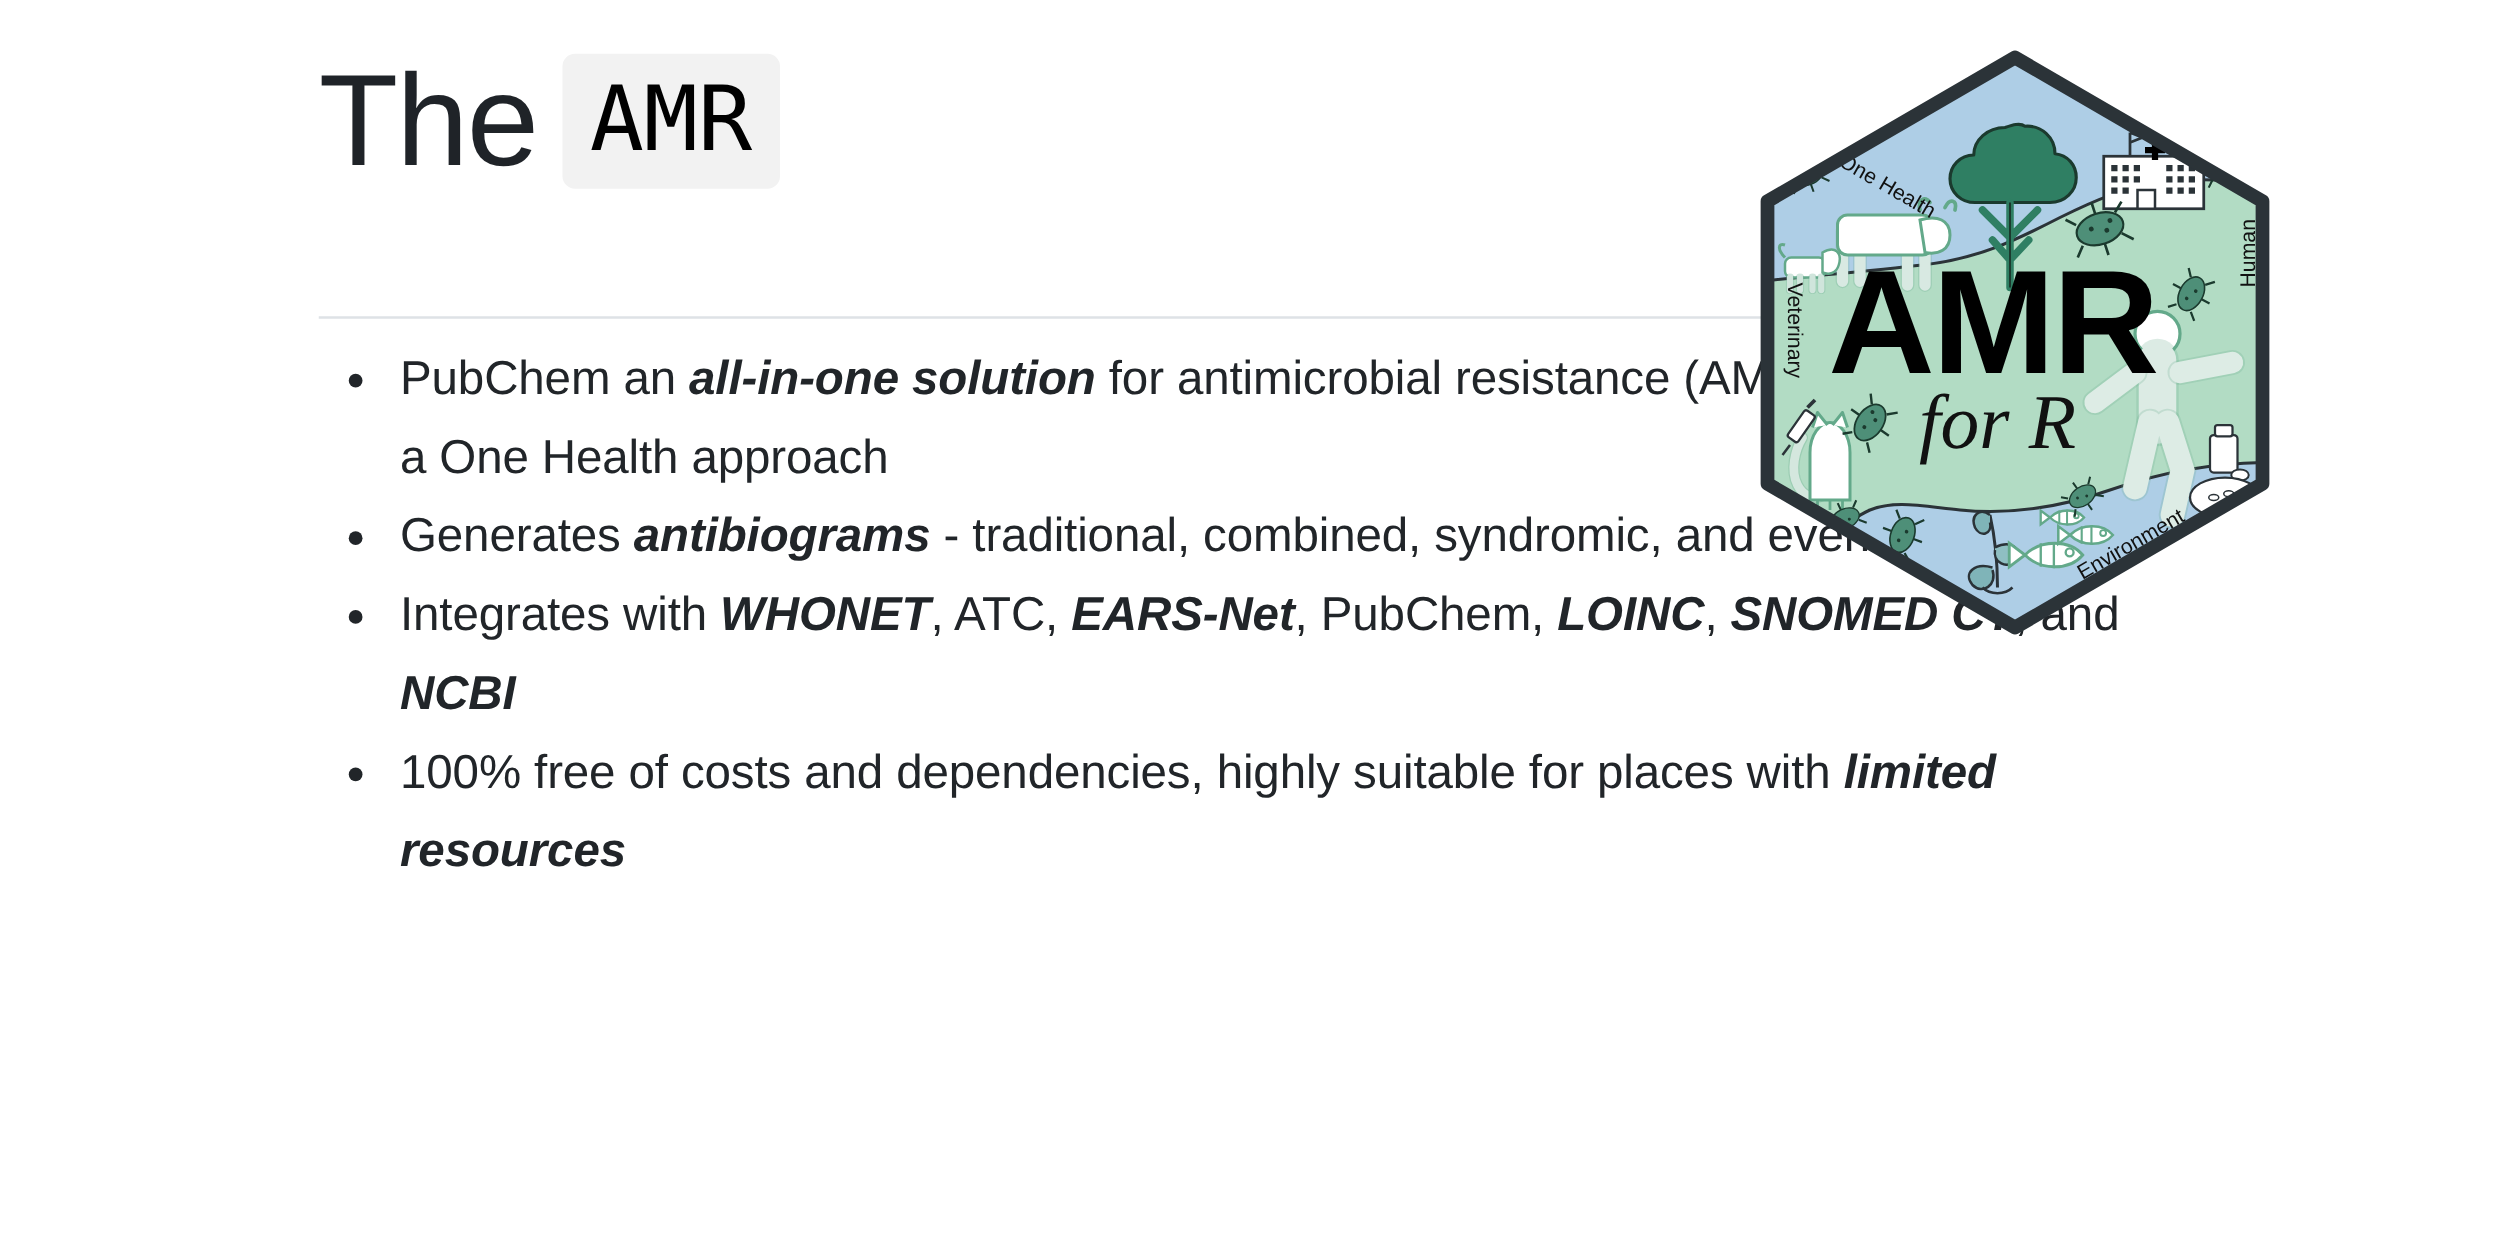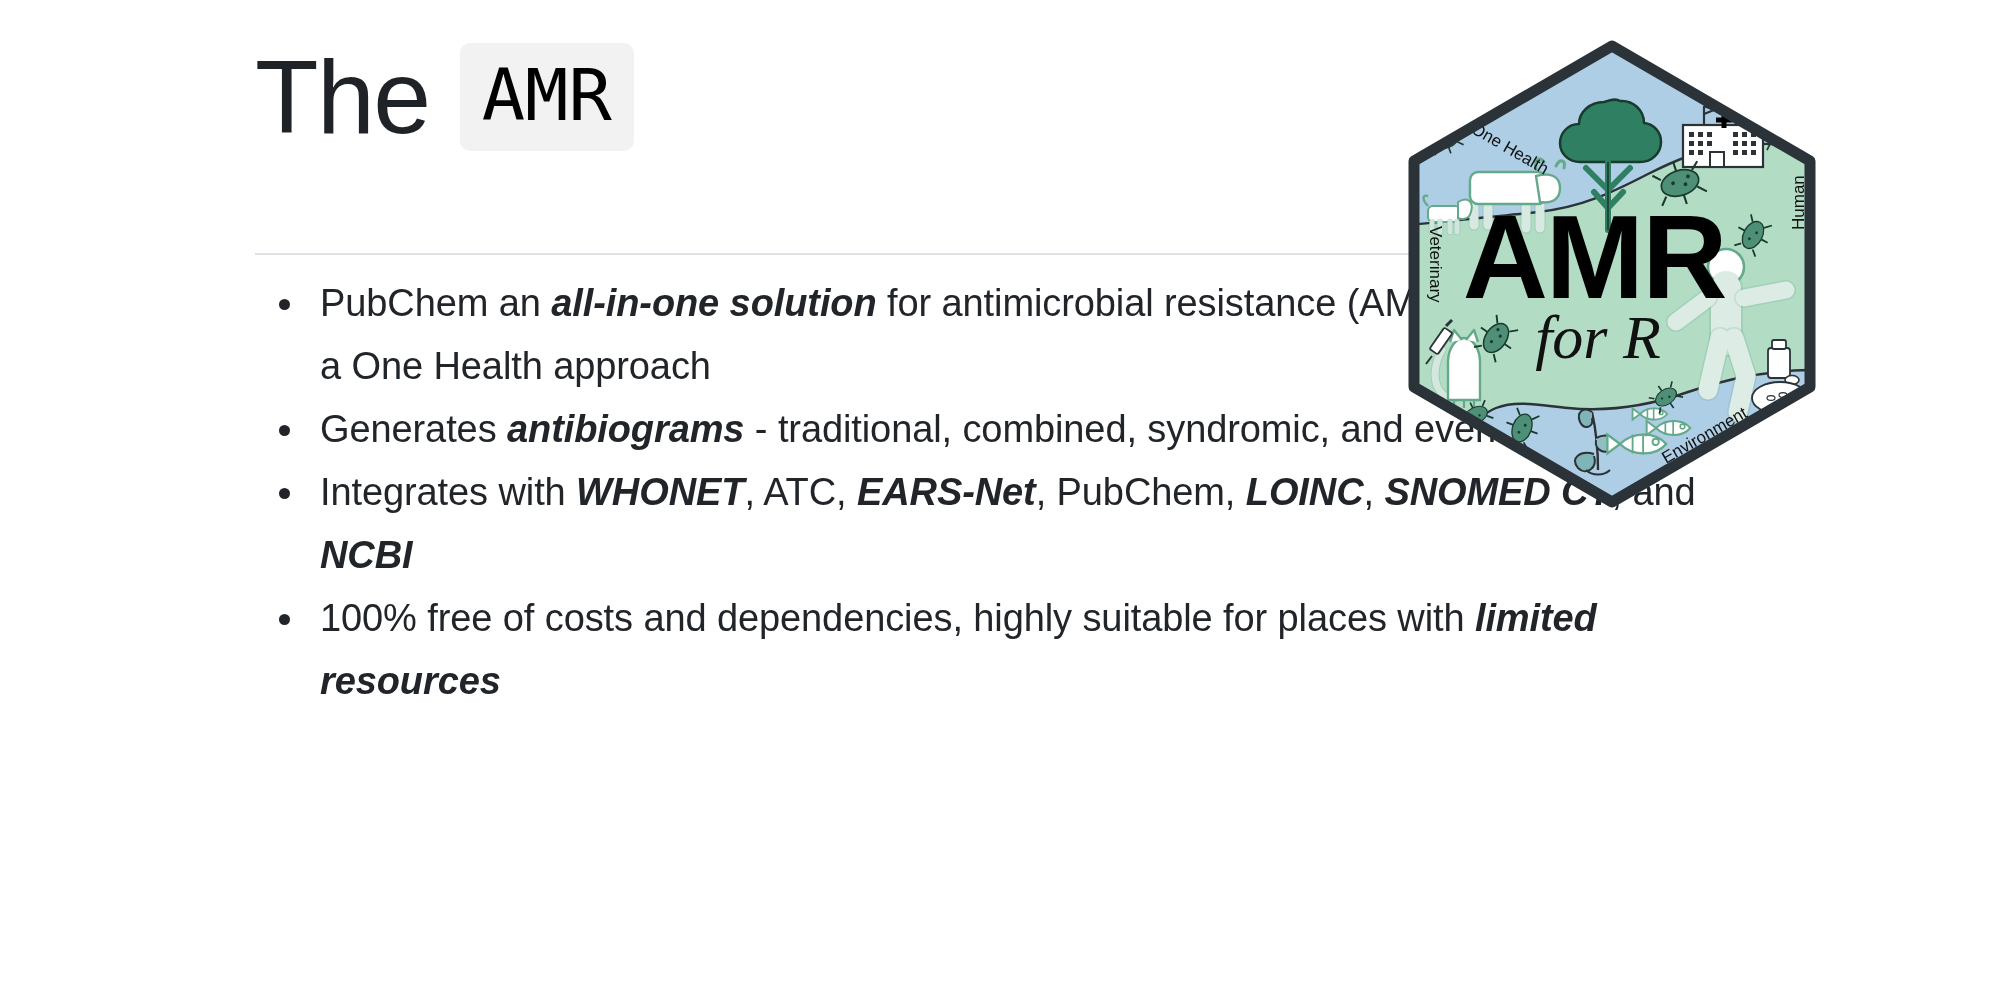--- a/index.html
+++ b/index.html
@@ -38,21 +38,21 @@
   .title {
     font-family: "Liberation Sans", sans-serif;
     font-size: 104px;
     font-weight: 400;
     line-height: 1.0;
     letter-spacing: -1.5px;
     color: #1f2328;
     white-space: nowrap;
     display: flex;
     align-items: center;
-    gap: 10px;
+    gap: 0px;
     margin-top: 32px;
   }
   .title .t-word { padding-right: 20px; }
   .title .t-word-last { padding-left: 20px; }
   .code-badge {
     display: inline-block;
     background: #f2f2f2;
     border-radius: 10px;
     padding: 16px 22px 20px 22px;
     font-family: "DejaVu Sans Mono", "Liberation Mono", monospace;

